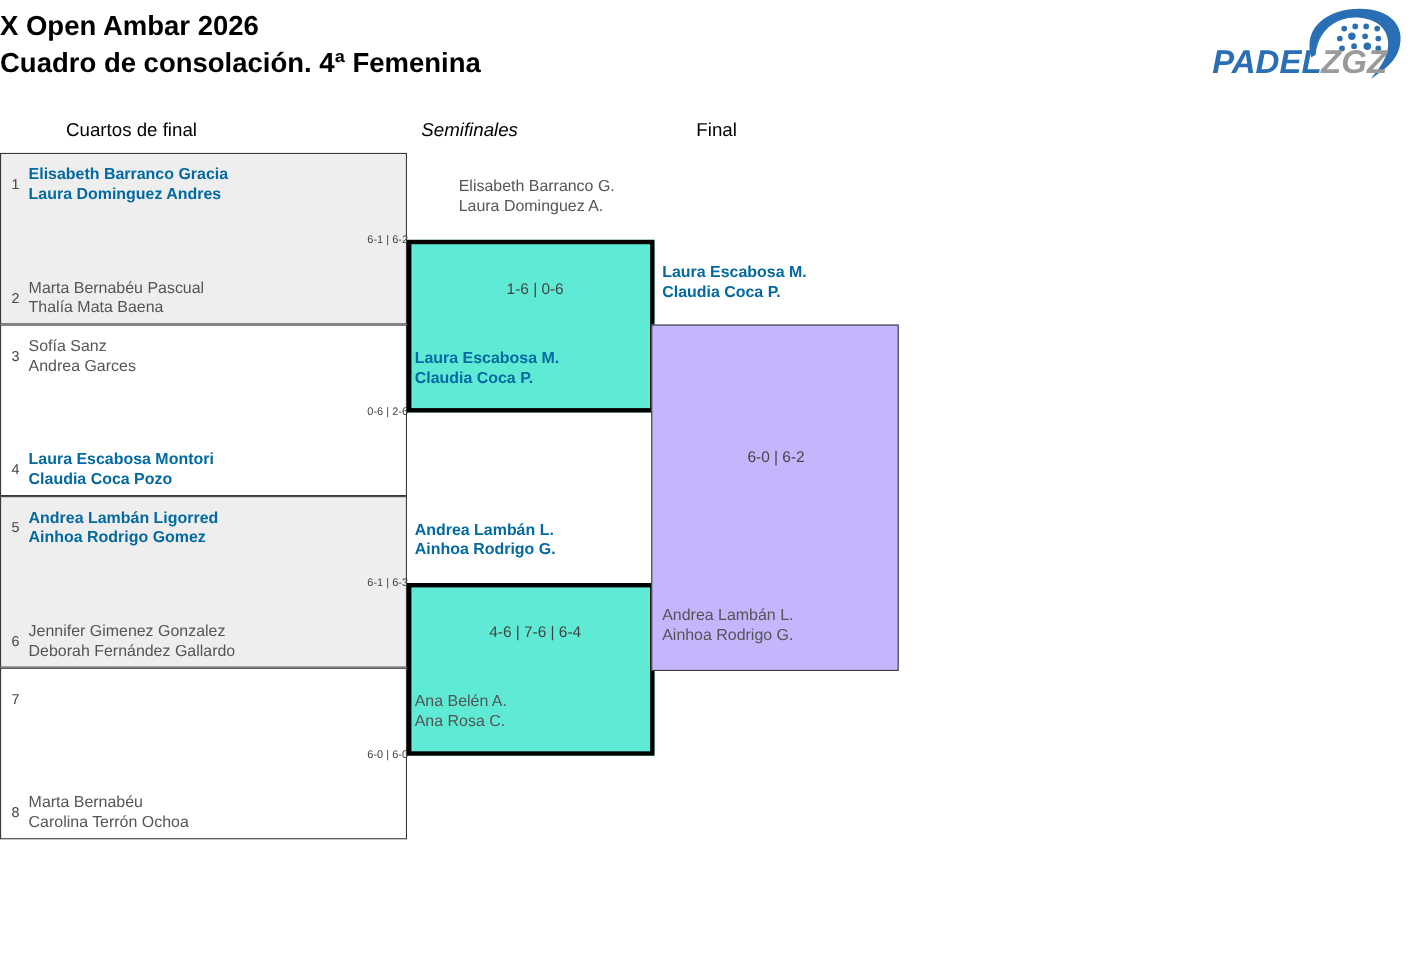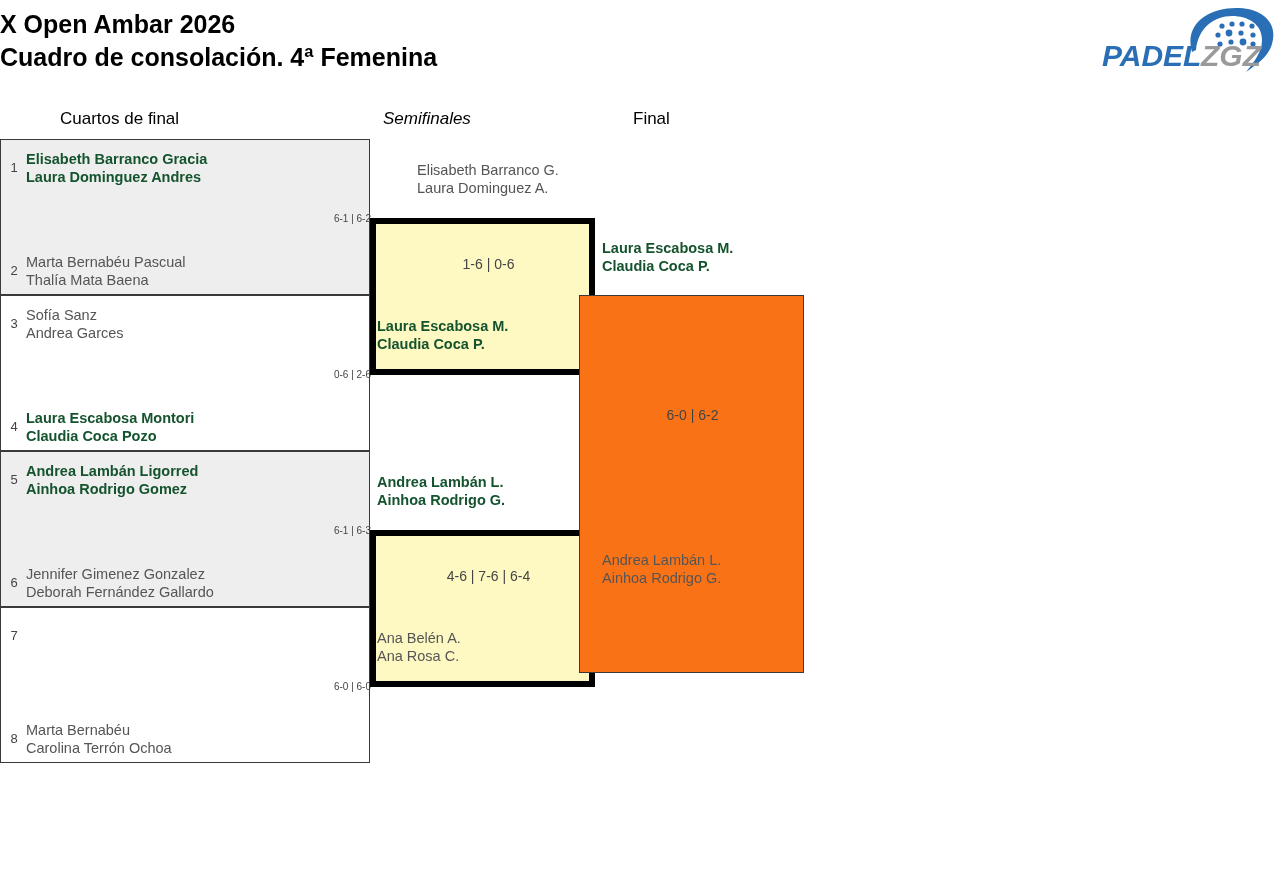--- a/index.html
+++ b/index.html
@@ -57,54 +57,54 @@
   .seed-bot { top: 123px; }
 
   .team {
     position: absolute; left: 25px; width: 330px;
     font-size: 14.5px; line-height: 18px;
   }
   .team-top { top: 10px; }
   .team-bot { top: 113px; }
   .team .ln { display: block; white-space: nowrap; }
 
-  .winner { color: #14532d; font-weight: bold; }
+  .winner { color: #0369a1; font-weight: bold; }
   .loser  { color: #555555; font-weight: normal; }
 
   .qf-score {
     position: absolute; left: 0px; top: 70px; width: 370px;
     text-align: right; font-size: 10px; color: #444444; line-height: 18px;
   }
 
   
   .sf-box {
     position: absolute; left: 370px; width: 225px; height: 157px;
-    border: 6px solid #000000; background: #fef9c3;
+    border: 4px solid #000000; background: #5eead4;
   }
   .sf-1 { top: 218px; }
   .sf-2 { top: 530px; }
   .sf-score {
     position: absolute; left: 0px; top: 31px; width: 225px;
     text-align: center; font-size: 14px; color: #444444; line-height: 18px;
   }
 
   .sf-team {
     position: absolute; left: 377px; width: 215px;
     font-size: 14.5px; line-height: 18px;
   }
   .sf-team .ln { display: block; white-space: nowrap; }
   .sf-t1-top { top: 161px; margin-left: 40px; }
   .sf-t1-bot { top: 317px; }
   .sf-t2-top { top: 473px; }
   .sf-t2-bot { top: 629px; }
 
   
   .fin-box {
-    position: absolute; left: 579px; top: 295px; width: 225px; height: 378px;
-    border: 1px solid #3a3a3a; background: #f97316;
+    position: absolute; left: 592px; top: 295px; width: 225px; height: 315px;
+    border: 1px solid #3a3a3a; background: #c4b5fd;
   }
   .fin-score {
     position: absolute; left: 0px; top: 110px; width: 225px;
     text-align: center; font-size: 14px; color: #444444; line-height: 18px;
   }
   .fin-team {
     position: absolute; left: 602px; width: 215px;
     font-size: 14.5px; line-height: 18px;
   }
   .fin-team .ln { display: block; white-space: nowrap; }

